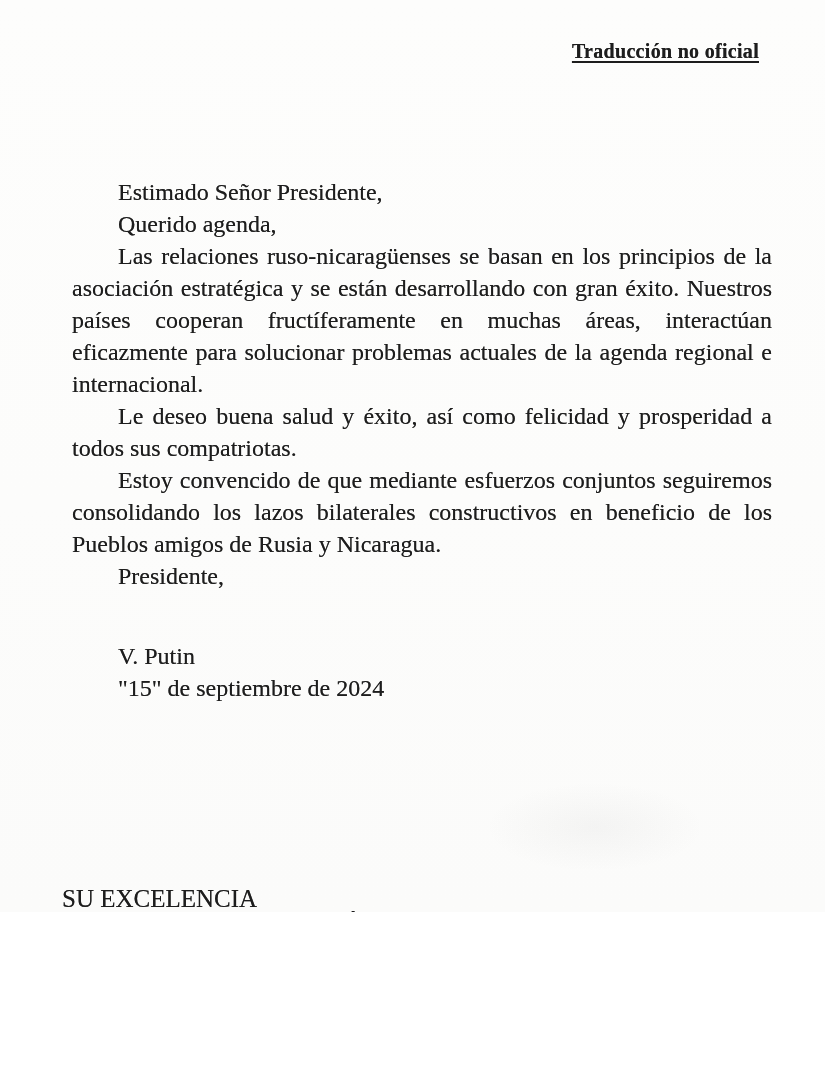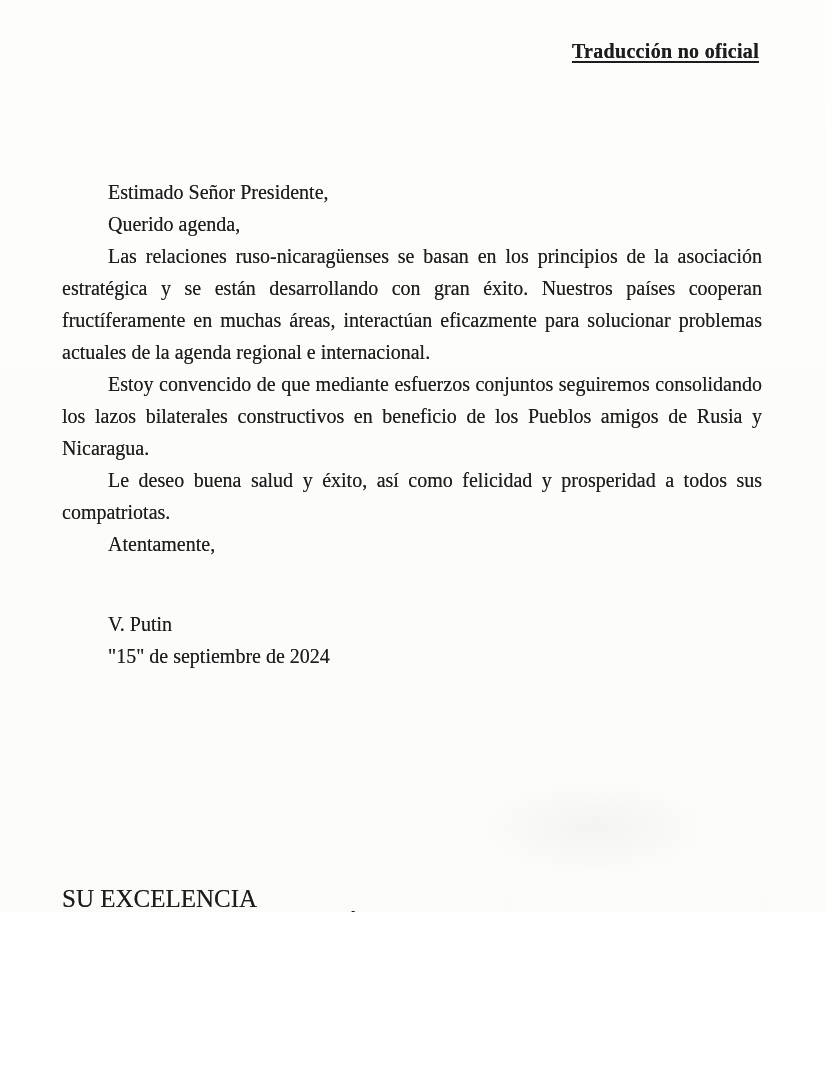--- a/index.html
+++ b/index.html
@@ -34,24 +34,24 @@
     right: 66px;
     font-size: 20px;
     font-weight: 600;
     text-decoration: underline;
     text-underline-offset: 3px;
     letter-spacing: 0.3px;
     text-shadow: 0 0 0.6px rgba(0,0,0,0.65);
   }
   .letter-body {
     position: absolute;
-    left: 62px;
+    left: 72px;
     top: 176px;
     width: 700px;
-    font-size: 20px;
+    font-size: 24px;
     line-height: 32px;
     text-shadow: 0 0 0.6px rgba(0,0,0,0.6);
   }
   .letter-body p {
     margin: 0;
   }
   .salutation {
     text-indent: 46px;
     text-align: left;
   }
@@ -87,23 +87,23 @@
 <body>
 
 <div class="paper">
 
   <div class="header-note">Traducción no oficial</div>
 
   <div class="letter-body">
     <p class="salutation">Estimado Señor Presidente,</p>
     <p class="salutation">Querido agenda,</p>
     <p class="par">Las relaciones ruso-nicaragüenses se basan en los principios de la asociación estratégica y se están desarrollando con gran éxito. Nuestros países cooperan fructíferamente en muchas áreas, interactúan eficazmente para solucionar problemas actuales de la agenda regional e internacional.</p>
+    <p class="par">Le deseo buena salud y éxito, así como felicidad y prosperidad a todos sus compatriotas.</p>
     <p class="par">Estoy convencido de que mediante esfuerzos conjuntos seguiremos consolidando los lazos bilaterales constructivos en beneficio de los Pueblos amigos de Rusia y Nicaragua.</p>
-    <p class="par">Le deseo buena salud y éxito, así como felicidad y prosperidad a todos sus compatriotas.</p>
-    <p class="closing">Atentamente,</p>
+    <p class="closing">Presidente,</p>
 
     <div class="signature">
       <div>V. Putin</div>
       <div>"15" de septiembre de 2024</div>
     </div>
   </div>
 
   <div class="recipient">
     <div>SU EXCELENCIA</div>
     <div>PRESIDENTE DE LA REPÚBLICA DE NICARAGUA</div>

